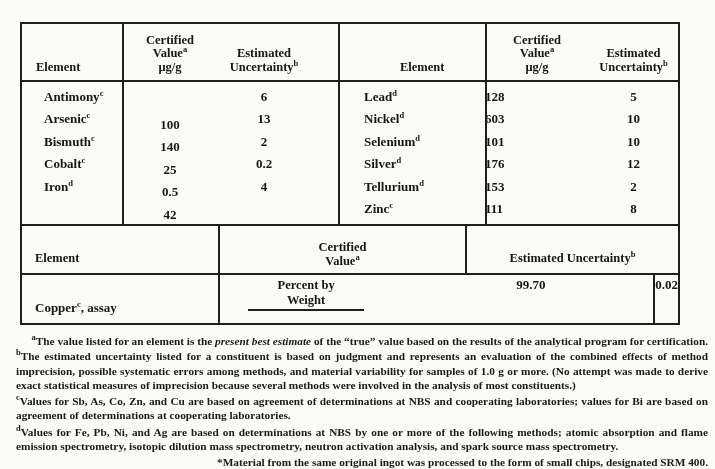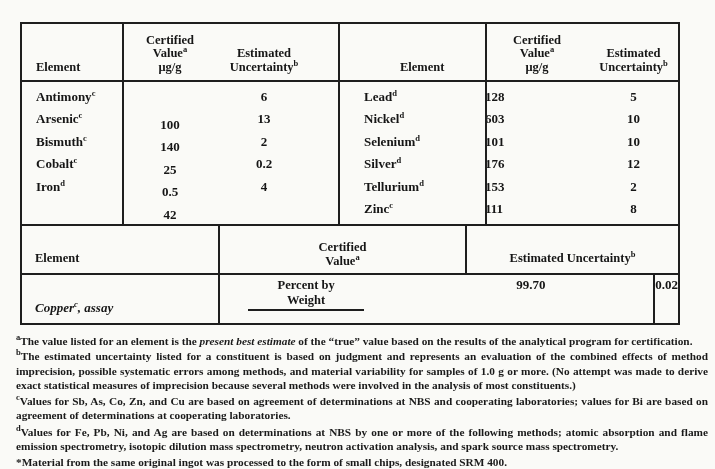--- a/index.html
+++ b/index.html
@@ -25,53 +25,53 @@
       padding-bottom:6px;text-align:center;
       font-size:12.5px;font-weight:bold;line-height:13.5px;box-sizing:border-box;}
   .hc.el{align-items:flex-start;text-align:left;padding-left:14px;}
   .hc.el2{padding-left:62px;}
   .w-el1{width:100px;} .w-val1{width:96px;} .w-unc1{width:92px;} .w-sp1{width:28px;}
   .w-el2{width:147px;} .w-val2{width:104px;} .w-unc2{width:89px;}
   .s1body{display:flex;padding-top:7px;}
   .bhalf{display:flex;flex-direction:column;}
   .bhalf.lh{width:316px;} .bhalf.rh{width:340px;}
   .trow{display:flex;height:22.4px;font-size:13px;font-weight:bold;align-items:flex-start;}
-  .lh .c.el{width:100px;padding-left:14px;box-sizing:border-box;}
+  .lh .c.el{width:100px;padding-left:22px;box-sizing:border-box;}
   .lh .c.val{width:96px;text-align:center;margin-top:28px;}
   .lh .c.unc{width:92px;text-align:center;}
   .rh .c.el{width:147px;padding-left:26px;box-sizing:border-box;}
   .rh .c.val{width:104px;text-align:left;}
   .rh .c.unc{width:89px;text-align:center;}
   sup{font-size:8.5px;line-height:0;vertical-align:super;font-weight:bold;}
   
   .sec2{position:relative;border-top:2px solid #1e1e1e;}
   .s2head{display:flex;height:49px;border-bottom:2px solid #1e1e1e;box-sizing:border-box;}
   .s2h1{width:198px;border-right:2px solid #1e1e1e;box-sizing:border-box;
         display:flex;align-items:flex-end;padding:0 0 7px 13px;
         font-size:12.5px;font-weight:bold;}
   .s2h2{width:247px;border-right:2px solid #1e1e1e;box-sizing:border-box;
         display:flex;flex-direction:column;justify-content:flex-end;
         padding-bottom:5px;text-align:center;font-size:12.5px;font-weight:bold;line-height:13.5px;}
   .s2h3{flex:1;display:flex;align-items:flex-end;justify-content:center;
         padding-bottom:21px;font-size:12.5px;font-weight:bold;margin-top:40px;}
   .s2body{display:flex;height:48px;box-sizing:border-box;}
   .s2c1{width:198px;border-right:2px solid #1e1e1e;box-sizing:border-box;
         display:flex;align-items:flex-end;padding:0 0 7px 13px;
-        font-size:13px;font-weight:bold;font-style:italic;}
+        font-size:13px;font-weight:bold;}
   .s2c23{flex:1;display:flex;}
   .pbw{text-align:center;margin-left:28px;padding-top:3px;font-size:12.5px;font-weight:bold;}
   .pbw span{display:inline-block;border-bottom:2px solid #1e1e1e;padding:0 12px 1px;}
   .s2sub{flex:1;display:flex;font-size:13px;font-weight:bold;margin-left:44px;}
   .s2v{width:247px;border-right:2px solid #1e1e1e;box-sizing:border-box;text-align:center;padding-top:2px;}
   .s2u{flex:1;text-align:center;padding-top:2px;}
   
   .footnotes{position:absolute;left:16px;top:333px;width:692px;
              font-size:11.3px;line-height:14.3px;font-weight:bold;color:#1a1a1a;}
   .fn{text-align:justify;margin-top:1px;}
-  .fn.nojust{text-align:left;}
+  .fn.nojust{text-align:right;}
   .fn.gap{margin-top:2px;}
   .fn i{font-weight:bold;}
 </style>
 </head>
 <body>
 
 <div class="page">
 
   <div class="tablebox">
 

